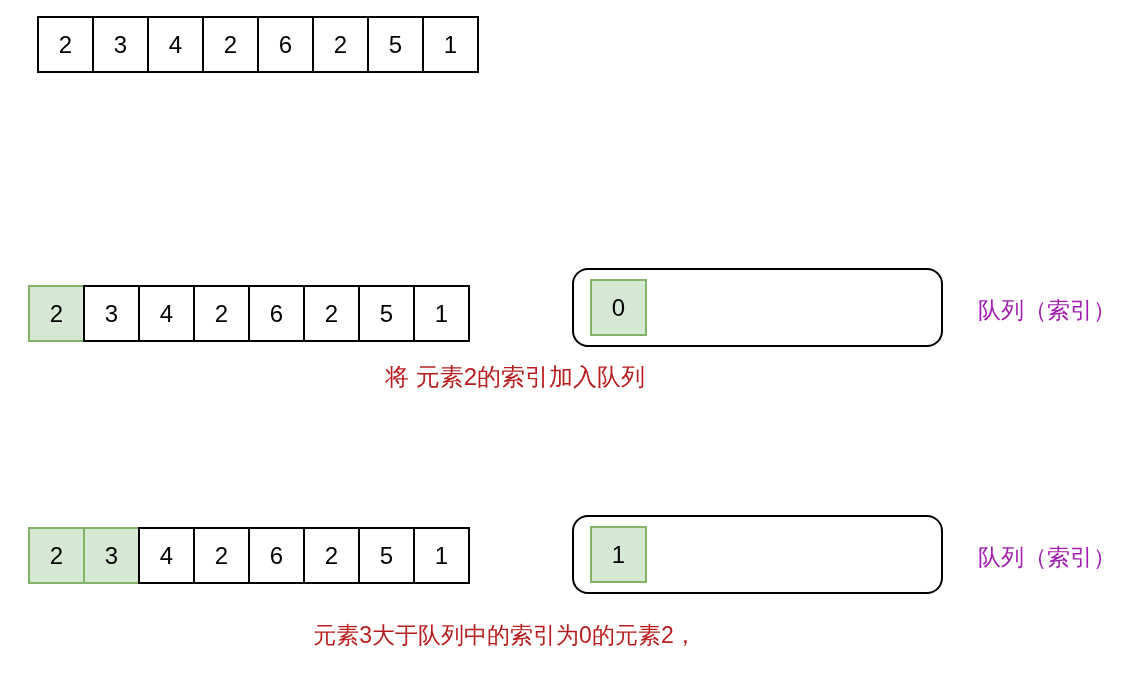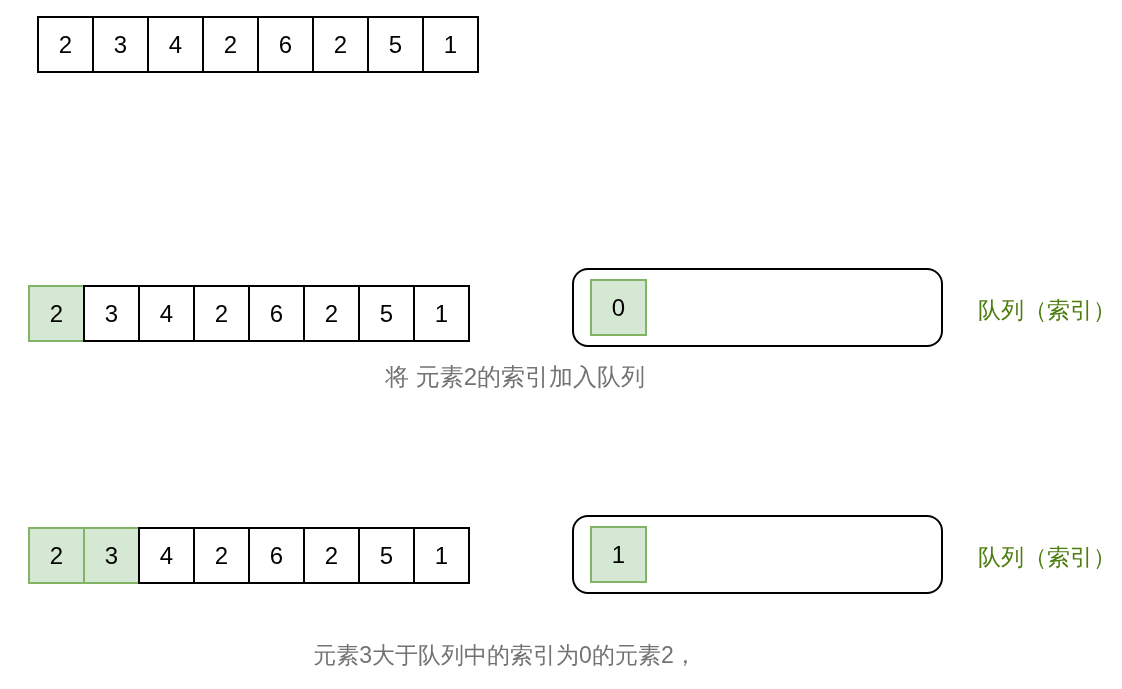--- a/index.html
+++ b/index.html
@@ -58,40 +58,40 @@
     display: flex;
     align-items: center;
     justify-content: center;
     font-size: 24px;
     color: #000000;
   }
   .queue-label {
     position: absolute;
     left: 978px;
     font-size: 23px;
-    color: #4d7c0f;
+    color: #a21caf;
     white-space: nowrap;
   }
   #queue-label-step1 { top: 295px; }
   #queue-label-step2 { top: 542px; }
   .caption {
     position: absolute;
     text-align: center;
-    color: #737373;
+    color: #b91c1c;
     white-space: nowrap;
   }
   #caption-step1 {
     left: 115px;
     top: 361px;
     width: 800px;
     font-size: 24px;
   }
   #caption-step2 {
     left: 100px;
-    top: 640px;
+    top: 620px;
     width: 810px;
     font-size: 23px;
     line-height: 31px;
   }
   #array-top   { left: 37px; top: 16px; }
   #array-step1 { left: 28px; top: 285px; }
   #array-step2 { left: 28px; top: 527px; }
   #queue-step1 { left: 572px; top: 268px; }
   #queue-step2 { left: 572px; top: 515px; }
 </style>

